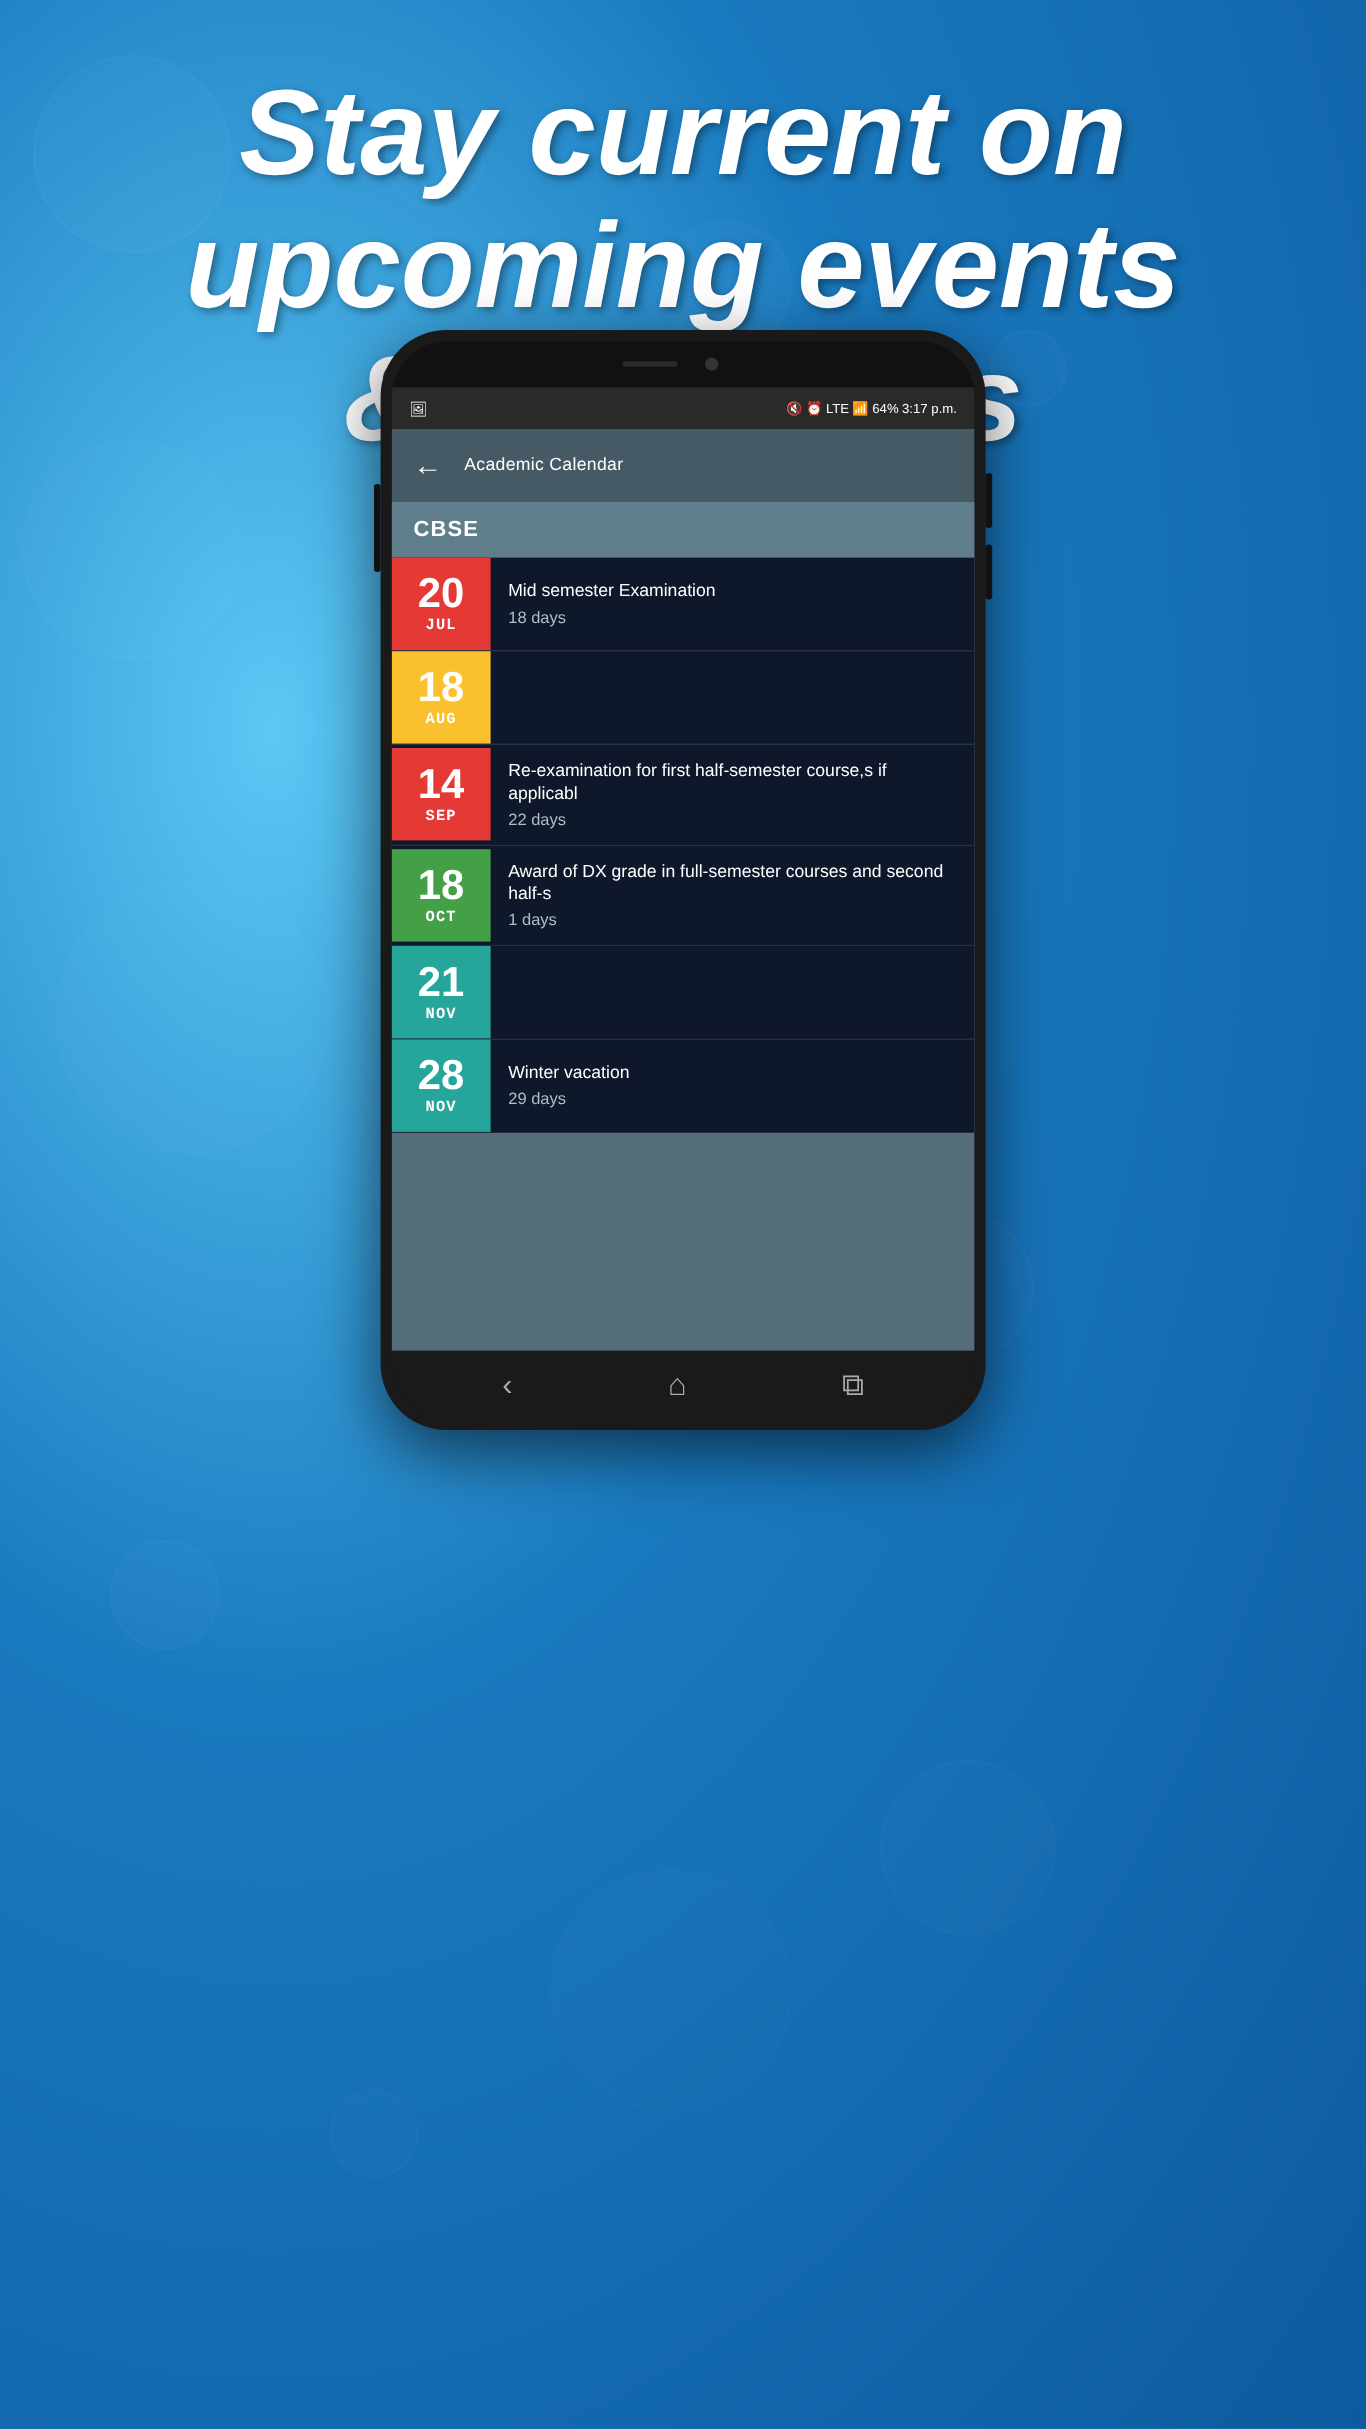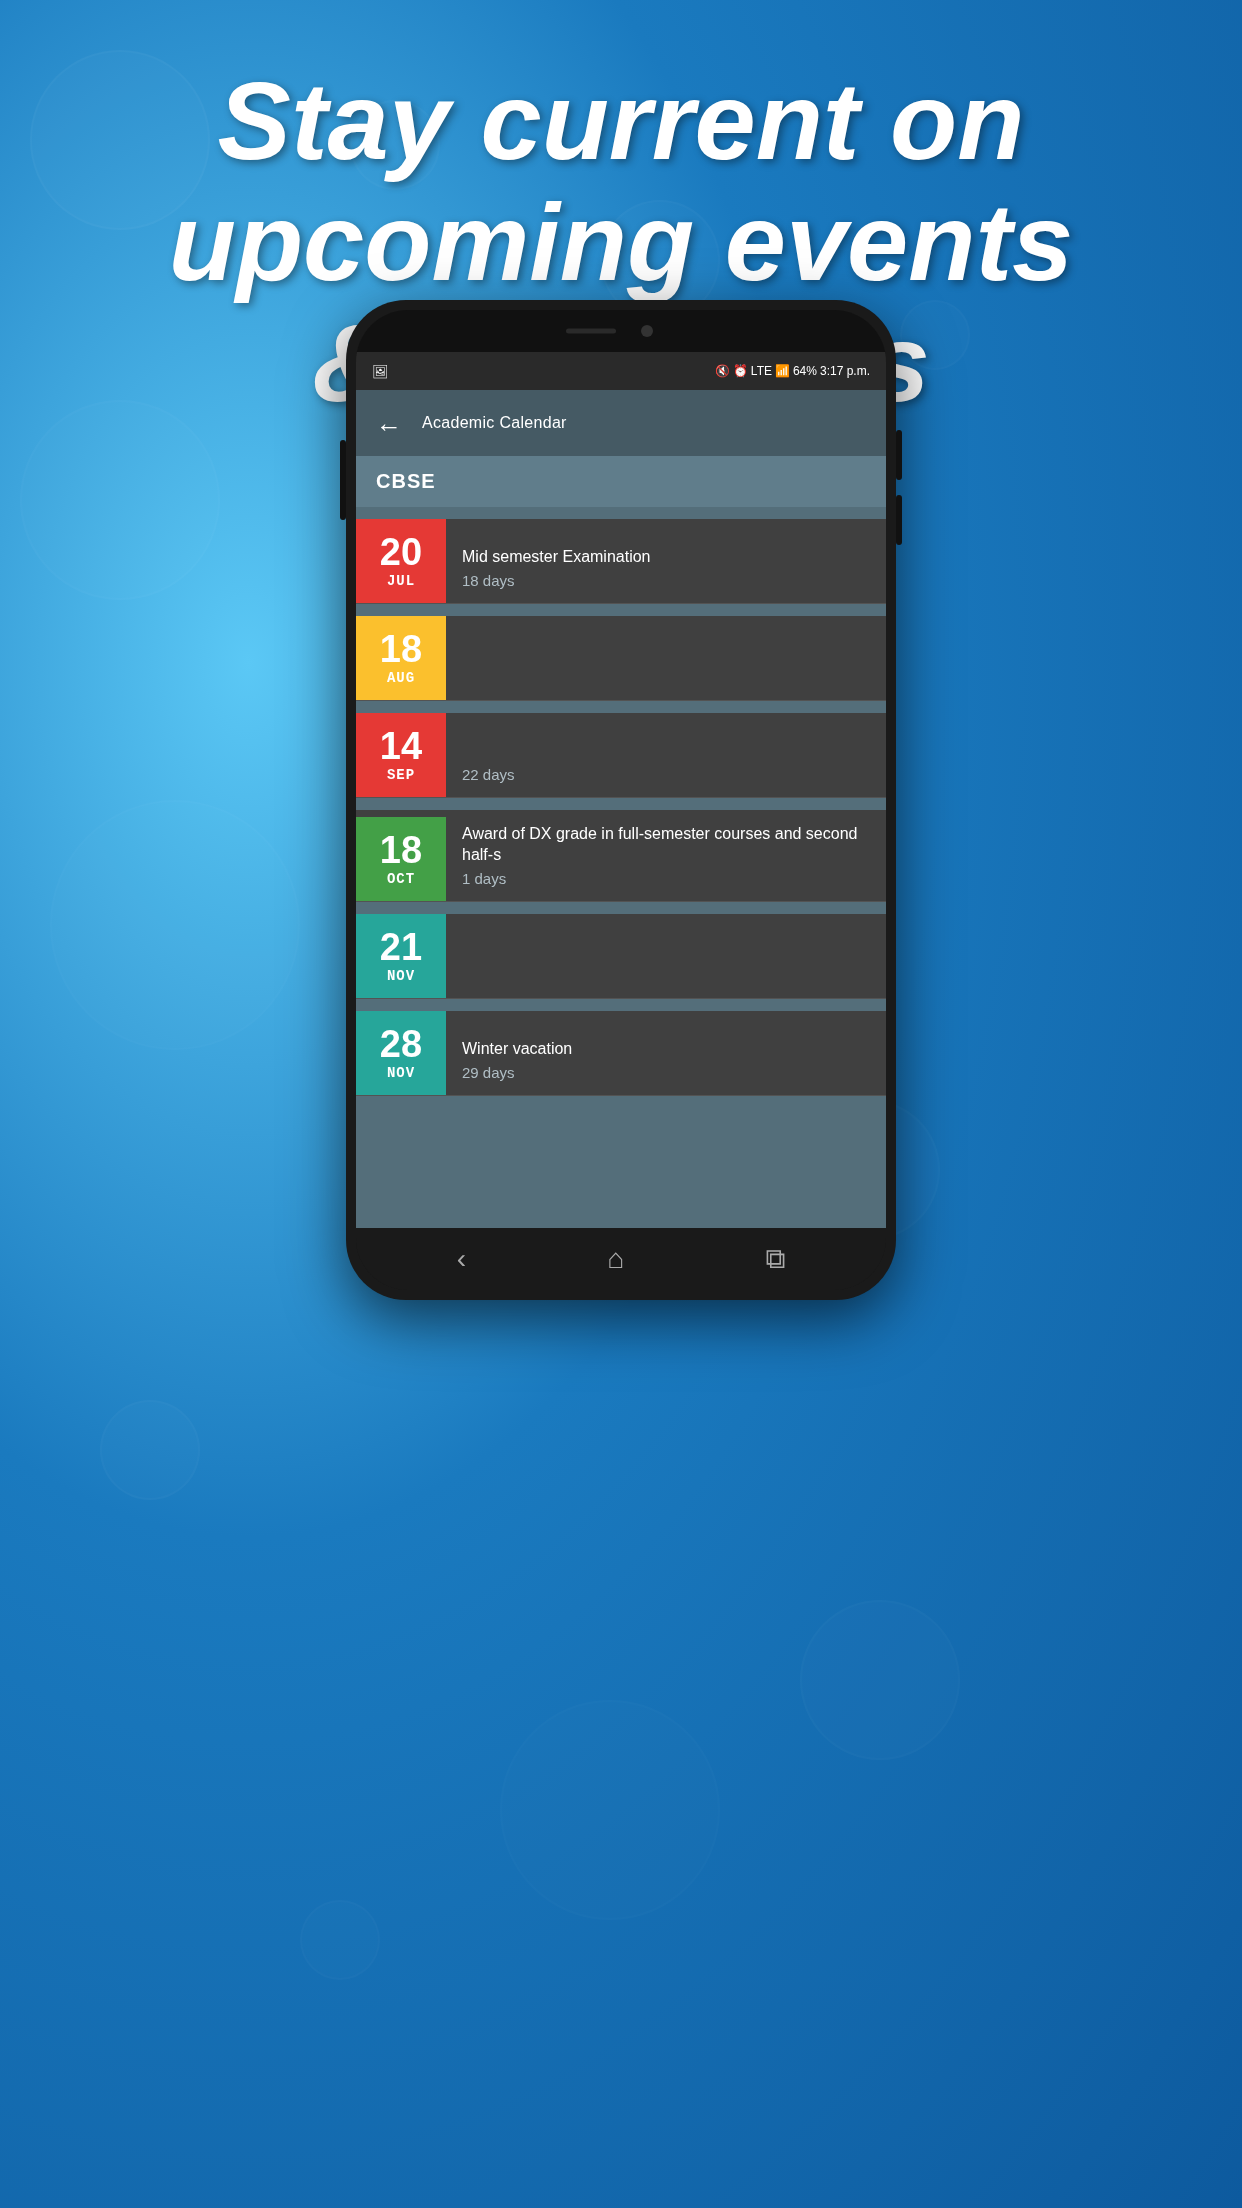--- a/index.html
+++ b/index.html
@@ -174,24 +174,23 @@
       padding: 14px 20px;
       color: white;
       font-size: 20px;
       font-weight: 700;
       letter-spacing: 1px;
     }
 
     
     .cal-item {
       display: flex;
-      align-items: flex-end;
+      align-items: center;
       border-bottom: 1px solid rgba(255,255,255,0.1);
-      background: #404040;
-      margin-top: 12px;
+      background: #0f172a;
     }
 
     .date-badge {
       width: 90px;
       min-width: 90px;
       display: flex;
       flex-direction: column;
       align-items: center;
       justify-content: center;
       padding: 14px 8px;
@@ -365,20 +364,21 @@
               <span class="day-num">18</span>
               <span class="month-name">AUG</span>
             </div>
           </div>
           <div class="cal-item">
             <div class="date-badge bg-red2">
               <span class="day-num">14</span>
               <span class="month-name">SEP</span>
             </div>
             <div class="event-info">
+              <div class="event-title">Re-examination for first half-semester course,s if applicabl</div>
               <div class="event-days">22 days</div>
             </div>
           </div>
           <div class="cal-item">
             <div class="date-badge bg-green">
               <span class="day-num">18</span>
               <span class="month-name">OCT</span>
             </div>
             <div class="event-info">
               <div class="event-title">Award of DX grade in full-semester courses and second half-s</div>

